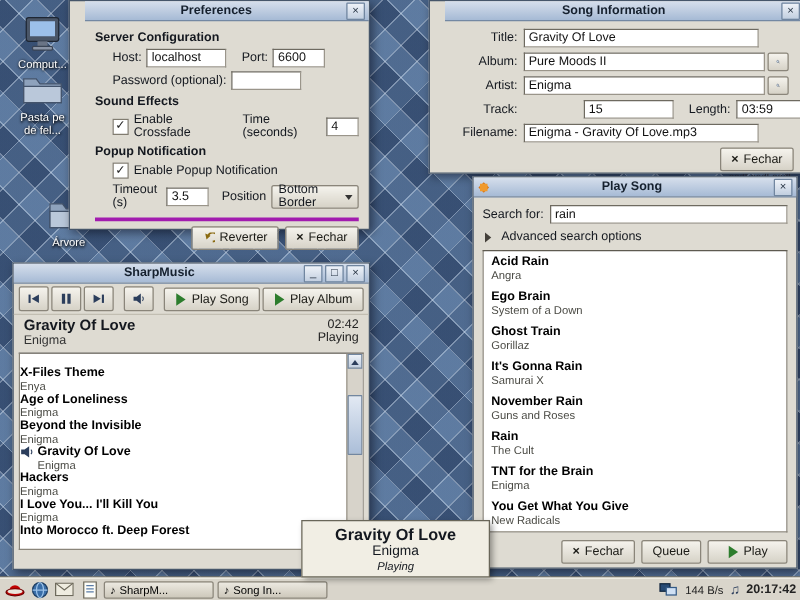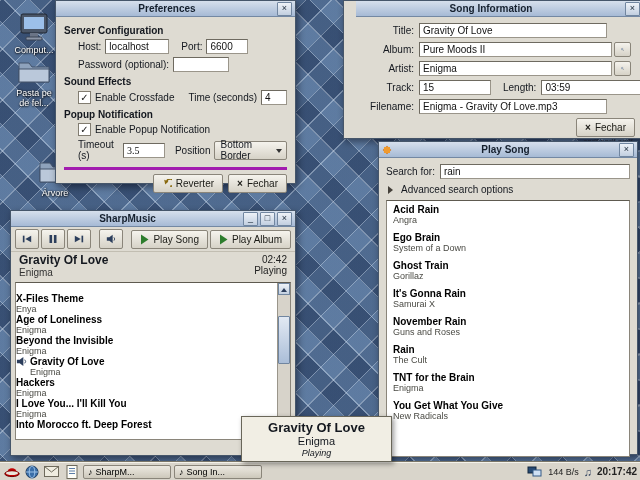--- a/index.html
+++ b/index.html
@@ -119,21 +119,21 @@
       <path d="M4,7 L6,29 L20,29 L22,7" fill="#a9a9a0" stroke="#52524c"></path>
       <line x1="9" y1="10" x2="10" y2="26" stroke="#7c7c74"></line>
       <line x1="13" y1="10" x2="13" y2="26" stroke="#7c7c74"></line>
       <line x1="17" y1="10" x2="16" y2="26" stroke="#7c7c74"></line>
     </svg>
     <div class="dlabel">Lixeira</div>
   </div>
 
   <div class="stray" style="left:583px;top:137px;">asdf asdf asdf</div>
 
-  <div class="win" style="left:55px;top:0;width:241px;height:184px;">
+  <div class="win" style="left:55px;top:0;width:241px;height:184px;padding-left:12px;">
     <div class="tbar">
       <span class="ttl">Preferences</span>
       <span class="wbtn">×</span>
     </div>
     <div style="padding:4px 8px 2px;">
       <div class="sec">Server Configuration</div>
       <div class="ind">
         <span>Host:</span>
         <input class="entry" style="width: 64px;" value="localhost">
         <span style="margin-left:8px;">Port:</span>
@@ -150,21 +150,21 @@
         <span style="margin-left:10px;">Time (seconds)</span>
         <input class="entry" style="width: 26px;" value="4">
       </div>
       <div class="sec">Popup Notification</div>
       <div class="ind">
         <span class="chk">✓</span>
         <span>Enable Popup Notification</span>
       </div>
       <div class="ind">
         <span>Timeout (s)</span>
-        <input class="entry" style="width: 42px; font-family: Liberation Serif, serif;" value="3.5">
+        <input class="entry" style="width: 34px;" value="3.5">
         <span style="margin-left:6px;">Position</span>
         <span class="combo">
           <span>Bottom Border</span>
           <span class="arr-d"></span>
         </span>
       </div>
       <div class="footer" style="padding:4px 0 0;border-top:3px solid #a21caf;margin-top:6px;align-items:center;">
         <button class="btn">
           <svg width="10" height="10" viewBox="0 0 10 10">
             <path d="M8.2,7.2 A3.6,3.6 0 1 0 4.6,3.2" fill="none" stroke="#8a6a10" stroke-width="1.6"></path>
@@ -205,21 +205,21 @@
         <input class="entry" style="flex: 1 1 0%;" value="Enigma">
         <button class="mini-btn">
           <svg width="11" height="11" viewBox="0 0 11 11">
             <circle cx="4.2" cy="4.2" r="3" fill="#dce9f6" stroke="#2c3e5c" stroke-width="1.2"></circle>
             <line x1="6.6" y1="6.6" x2="9.8" y2="9.8" stroke="#2c3e5c" stroke-width="1.6"></line>
           </svg>
         </button>
       </div>
       <div class="si-row">
         <span class="si-label">Track:</span>
-        <input class="entry" style="width: 72px;" value="15">
+        <input class="entry" style="width: 72px; margin-left: 48px;" value="15">
         <span style="margin:0 5px 0 12px;">Length:</span>
         <input class="entry" style="flex: 1 1 0%;" value="03:59">
       </div>
       <div class="si-row">
         <span class="si-label">Filename:</span>
         <input class="entry" style="flex: 1 1 0%;" value="Enigma - Gravity Of Love.mp3">
       </div>
       <div class="footer" style="padding:0;">
         <button class="btn">
           <span style="font-weight:bold;">×</span>
@@ -239,21 +239,21 @@
       <span class="wbtn">×</span>
     </div>
     <div style="display:flex;align-items:center;gap:5px;padding:6px 7px 2px;">
       <span>Search for:</span>
       <input class="entry" style="flex: 1 1 0%;" value="rain">
     </div>
     <div style="display:flex;align-items:center;gap:4px;padding:3px 7px 2px;">
       <span class="tri-r"></span>
       <span>Advanced search options</span>
     </div>
-    <div class="listbox" style="margin:3px 7px;height:257px;">
+    <div class="listbox" style="margin:3px 7px;height:226px;">
       <div class="song">
         <div class="t">Acid Rain</div>
         <div class="a">Angra</div>
       </div>
       <div class="song">
         <div class="t">Ego Brain</div>
         <div class="a">System of a Down</div>
       </div>
       <div class="song">
         <div class="t">Ghost Train</div>

